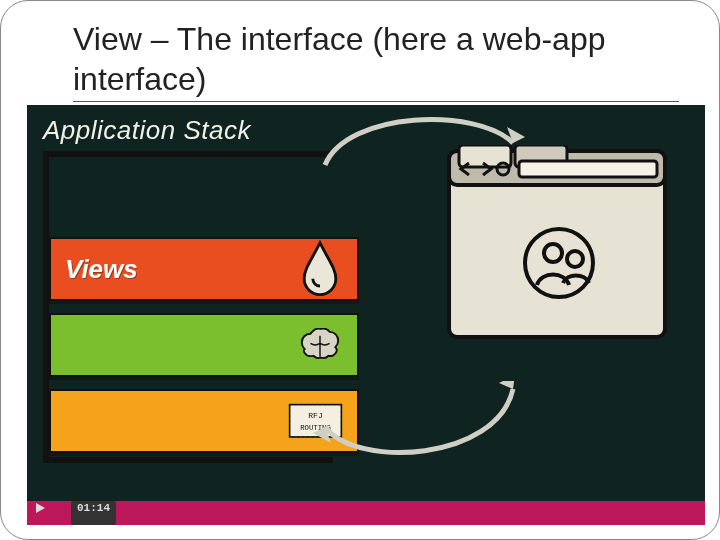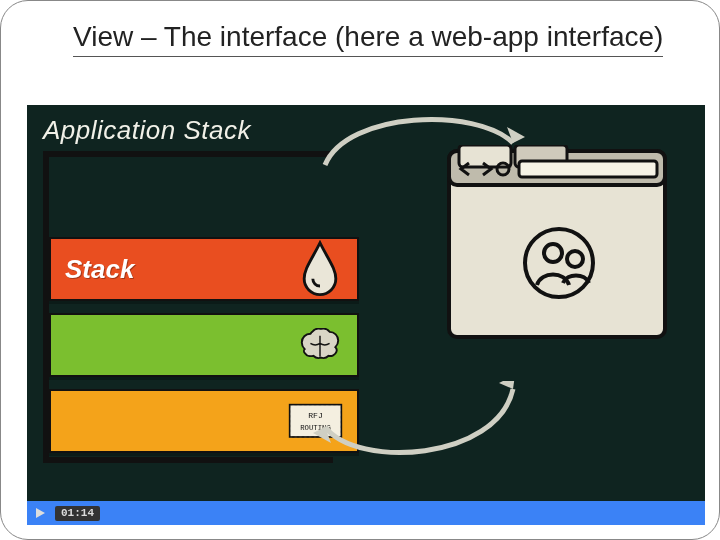--- a/index.html
+++ b/index.html
@@ -4,21 +4,21 @@
 <style>
   * { box-sizing: border-box; margin: 0; padding: 0; }
   html, body { width: 720px; height: 540px; font-family: Arial, Helvetica, sans-serif; background: #fff; }
   .slide {
     width: 720px; height: 540px; position: relative;
     border: 1px solid #888; border-radius: 28px; overflow: hidden;
     background: #fff;
   }
   .title {
     position: absolute; left: 72px; top: 18px; right: 40px;
-    font-size: 28px; color: #222; font-weight: 400; line-height: 1.25;
+    font-size: 32px; color: #222; font-weight: 400; line-height: 1.25;
   }
   .title-underline { border-bottom: 1px solid #555; display: inline-block; padding-bottom: 2px; }
   .video-wrap {
     position: absolute; left: 26px; right: 14px; top: 104px; bottom: 14px;
     background: #0e1010;
   }
   .chalk {
     position: absolute; left: 0; right: 0; top: 0; bottom: 24px;
     background: #0f2420;
   }
@@ -59,21 +59,21 @@
   
   .arrow {
     position: absolute; color: #c9c9c0;
   }
   .arrow-top { left: 280px; top: -2px; width: 220px; height: 72px; }
   .arrow-bottom { left: 280px; top: 276px; width: 220px; height: 96px; }
 
   
   .video-bar {
     position: absolute; left: 0; right: 0; bottom: 0; height: 24px;
-    background: #3b82f6; display: flex; align-items: center; gap: 8px; padding: 0 6px;
+    background: #be185d; display: flex; gap: 24px; padding: 0 6px;
   }
   .play-btn { width: 14px; height: 14px; display:flex; align-items:center; justify-content:center; }
   .timecode {
     background:#333; color:#ddd; font: 700 11px/1 "Courier New", monospace;
     padding: 2px 6px; border-radius: 2px;
   }
 </style>
 </head>
 <body>
 
@@ -85,21 +85,21 @@
 
   <div class="video-wrap">
     <div class="chalk">
 
       <div class="stack-title">Application Stack</div>
 
       <div class="stack">
 
 
         <div class="layer l-models">
-          <span class="label">Stack</span>
+          <span class="label">Views</span>
           <span class="icon-slot">
             <svg viewBox="0 0 32 40">
                 <path d="M16 2 C10 14 5 20 5 27 a11 11 0 0 0 22 0 C27 20 22 14 16 2 Z" fill="#eae6d8" stroke="#111" stroke-width="2"></path>
                 <path d="M11 27 a5 5 0 0 0 5 5" fill="none" stroke="#111" stroke-width="2"></path>
               </svg>
           </span>
         </div>
 
         <div class="layer l-green">
           <span class="label"></span>

